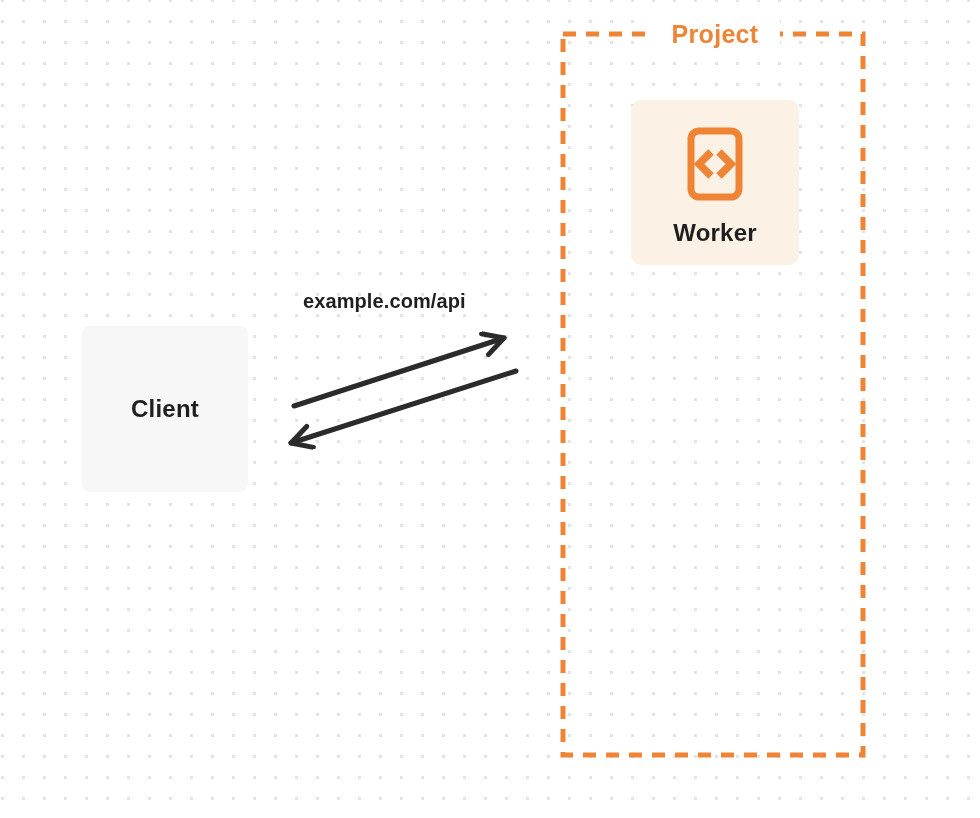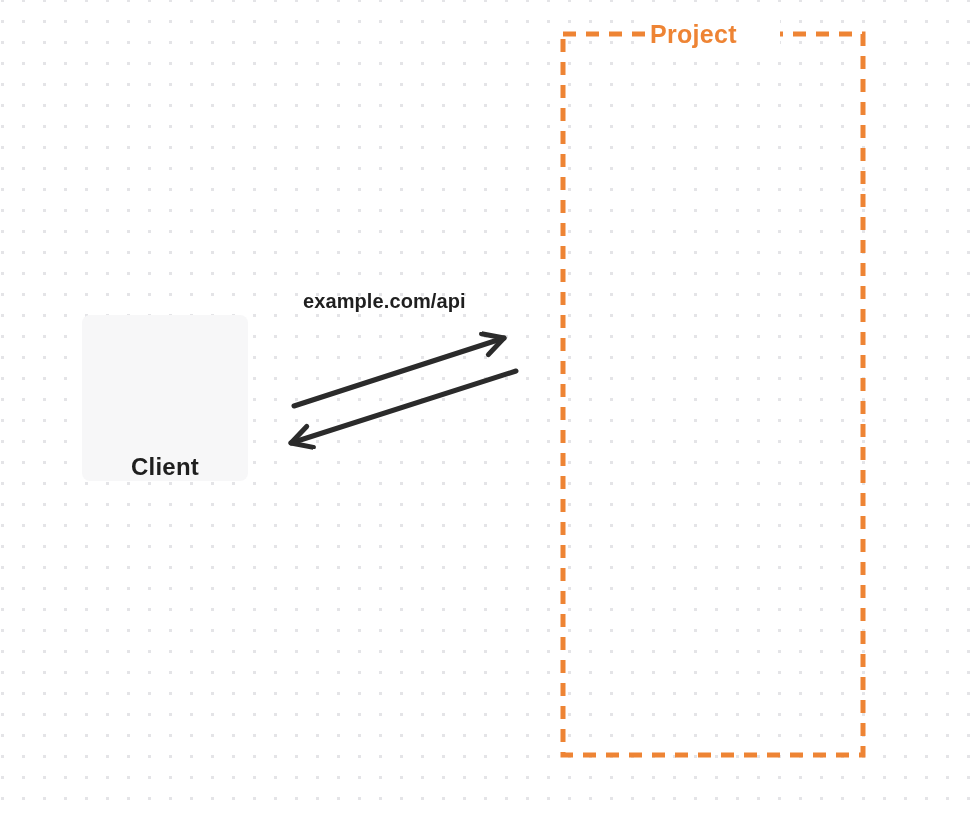--- a/index.html
+++ b/index.html
@@ -45,36 +45,37 @@
     stroke-linecap: round;
   }
   .project-label {
     position: absolute;
     left: 650px; top: 18px;
     width: 130px; height: 32px;
     background: #ffffff;
     color: var(--accent-orange, #EE8434);
     font-size: 25px;
     font-weight: 700;
+    text-align: center;
     line-height: 32px;
     letter-spacing: 0.3px;
   }
   .card {
     position: absolute;
     border-radius: 10px;
     display: flex;
     flex-direction: column;
     align-items: center;
   }
   .client-card {
-    left: 82px; top: 315px;
+    left: 82px; top: 326px;
     width: 166px; height: 166px;
     background: var(--client-background, #F7F7F8);
     border-radius: 8px;
-    justify-content: flex-end;
+    justify-content: center;
   }
   .service-card {
     background: var(--card-background, #FCF1E5);
   }
   .worker-card { left: 631px; top: 100px; width: 168px; height: 165px; }
   .assets-card { left: 627px; top: 450px; width: 170px; height: 166px; }
   .card-label {
     color: var(--text-dark, #1F1F1F);
     font-size: 24px;
     font-weight: 700;
@@ -125,16 +126,26 @@
   </svg>
 
   <div class="project-label">Project</div>
 
   <div class="card client-card">
     <div class="card-label">Client</div>
   </div>
 
   <div class="request-url-label">example.com/api</div>
 
+  <div class="card service-card worker-card">
+    <div class="icon-wrap">
+      <svg width="56" height="74" viewBox="0 0 56 74" xmlns="http://www.w3.org/2000/svg">
+        <rect class="icon-stroke" x="4" y="4" width="48" height="66" rx="8" stroke-width="7"></rect>
+        <polyline class="icon-stroke" points="24,25 12,37 24,49" stroke-width="7.5" stroke-linejoin="miter"></polyline>
+        <polyline class="icon-stroke" points="32,25 44,37 32,49" stroke-width="7.5" stroke-linejoin="miter"></polyline>
+      </svg>
+    </div>
+    <div class="card-label">Worker</div>
+  </div>
 
 
 
 </div>
 
 </body></html>

